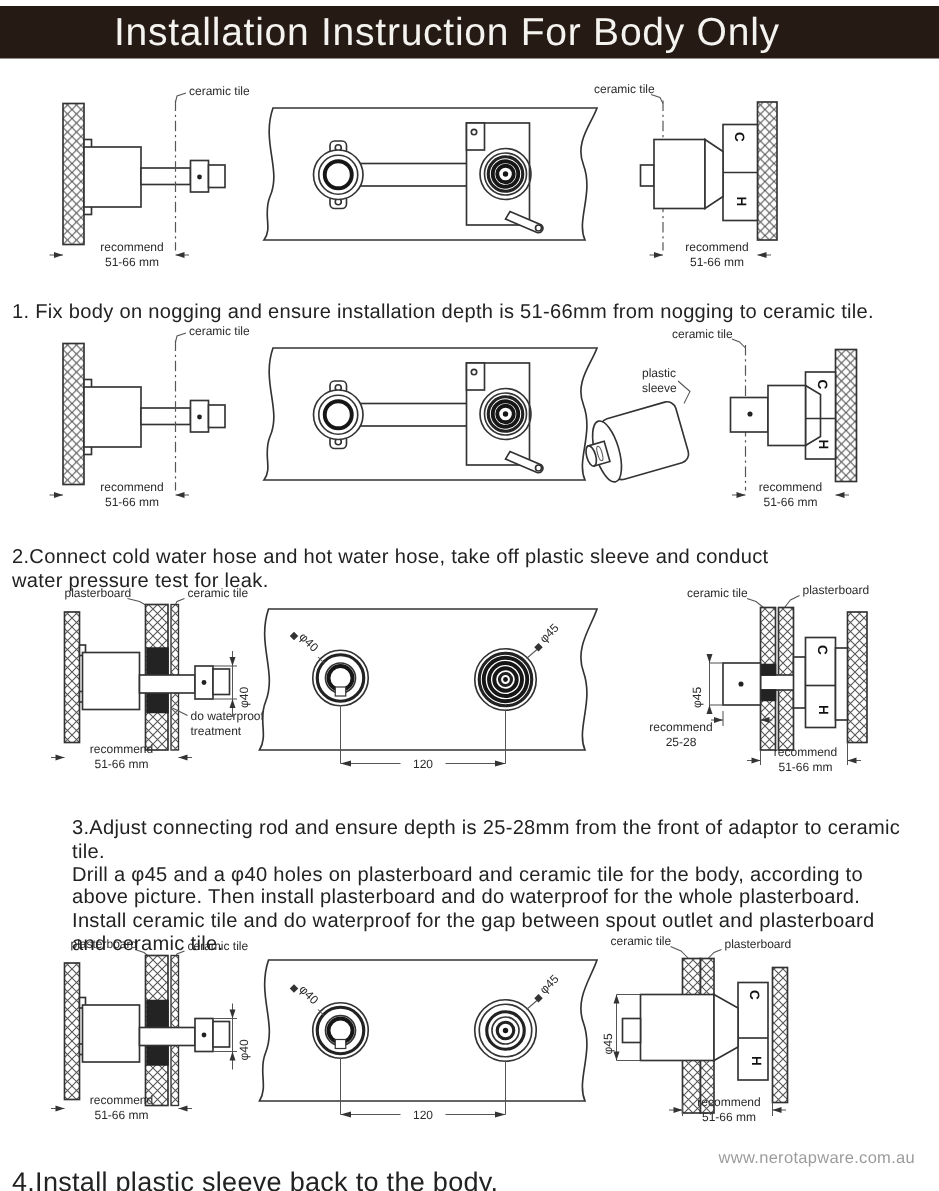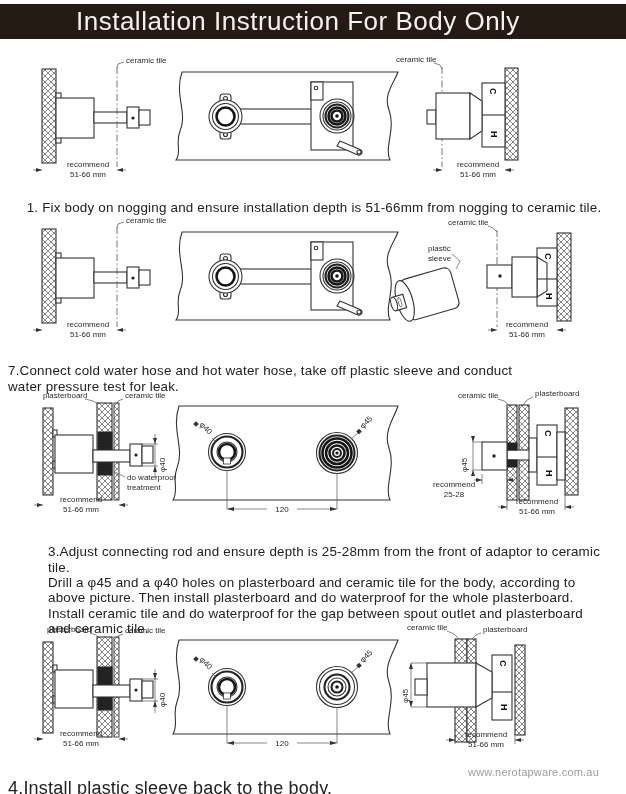--- a/index.html
+++ b/index.html
@@ -3,25 +3,25 @@
 <meta charset="utf-8">
 <style>
   html,body{margin:0;padding:0;background:#fff;}
   .page{position:relative;width:626px;height:794px;background:#ffffff;overflow:hidden;
         font-family:"Liberation Sans",sans-serif;}
   .titlebar{position:absolute;left:0;top:4px;width:626px;height:35px;background:#251a14;padding-left:42px;}
   .titlebar h1{margin:0 0 0 34px;font-size:26px;font-weight:400;letter-spacing:.5px;
         color:#f5f3ef;line-height:35px;white-space:nowrap;}
   .caption{position:absolute;font-size:13.4px;line-height:1.14;letter-spacing:.2px;
         color:#222;white-space:pre-line;}
-  .cap1{top:187px;left:8px;width:612px;text-align:center;}
+  .cap1{top:187px;left:8px;width:612px;}
   .cap2{top:350px;left:8px;width:612px;}
   .cap3{top:531px;left:8px;width:616px;margin-left:40px;}
   .cap4{top:760px;left:8px;width:450px;font-size:18px;}
-  .website{position:absolute;top:766px;left:468px;width:142px;text-align:left;
+  .website{position:absolute;top:766px;left:468px;width:142px;text-align:right;
         font-size:11px;color:#9c9c9c;letter-spacing:.2px;}
   .fig{position:absolute;left:30px;}
   .f1{top:55px;}  .f2{top:215px;}  .f3{top:388px;}  .f4{top:622px;}
   
   svg .ln{fill:none;stroke:#333;stroke-width:1.1;}
   svg .ln2{fill:none;stroke:#222;stroke-width:2.1;}
   svg .ln3{fill:none;stroke:#161616;stroke-width:2.6;}
   svg .lt{fill:none;stroke:#555;stroke-width:.7;}
   svg .fw{fill:#fff;stroke:#333;stroke-width:1.1;}
   svg .dk{fill:#232323;stroke:#232323;}
@@ -391,21 +391,21 @@
       <line x1="416" y1="118" x2="425" y2="118" class="lt"></line>
         <polygon points="425,118 419,116 419,120" class="ar"></polygon>
       <line x1="485" y1="118" x2="494" y2="118" class="lt"></line>
         <polygon points="485,118 491,116 491,120" class="ar"></polygon>
       <text x="456" y="115" text-anchor="middle" class="dim">recommend</text>
       <text x="456" y="125" text-anchor="middle" class="dim">51-66 mm</text>
     </g>
   </svg>
 
   <p class="caption cap1">1. Fix body on nogging and ensure installation depth is 51-66mm from nogging to ceramic tile.</p>
-  <p class="caption cap2">7.Connect cold water hose and hot water hose, take off plastic sleeve and conduct
+  <p class="caption cap2">2.Connect cold water hose and hot water hose, take off plastic sleeve and conduct
 water pressure test for leak.</p>
   <p class="caption cap3">3.Adjust connecting rod and ensure depth is 25-28mm from the front of adaptor to ceramic
 tile.
 Drill a φ45 and a φ40 holes on plasterboard and ceramic tile for the body, according to
 above picture. Then install plasterboard and do waterproof for the whole plasterboard.
 Install ceramic tile and do waterproof for the gap between spout outlet and plasterboard
 and ceramic tile.</p>
   <p class="caption cap4">4.Install plastic sleeve back to the body.</p>
   <div class="website">www.nerotapware.com.au</div>
 

